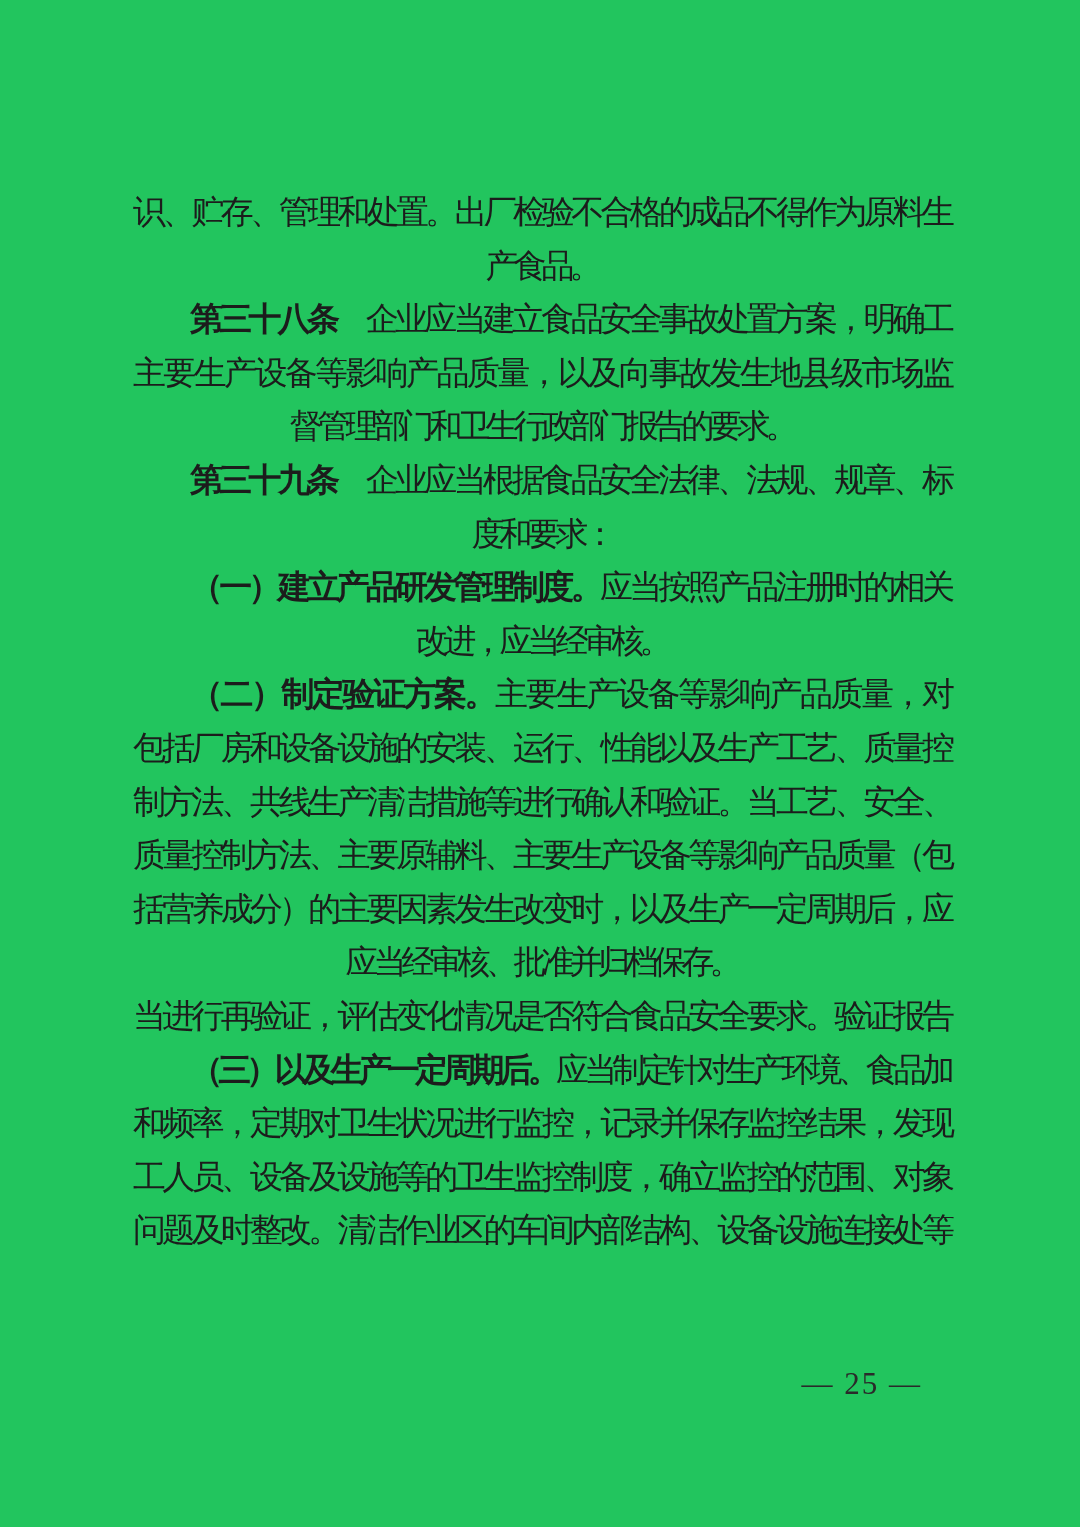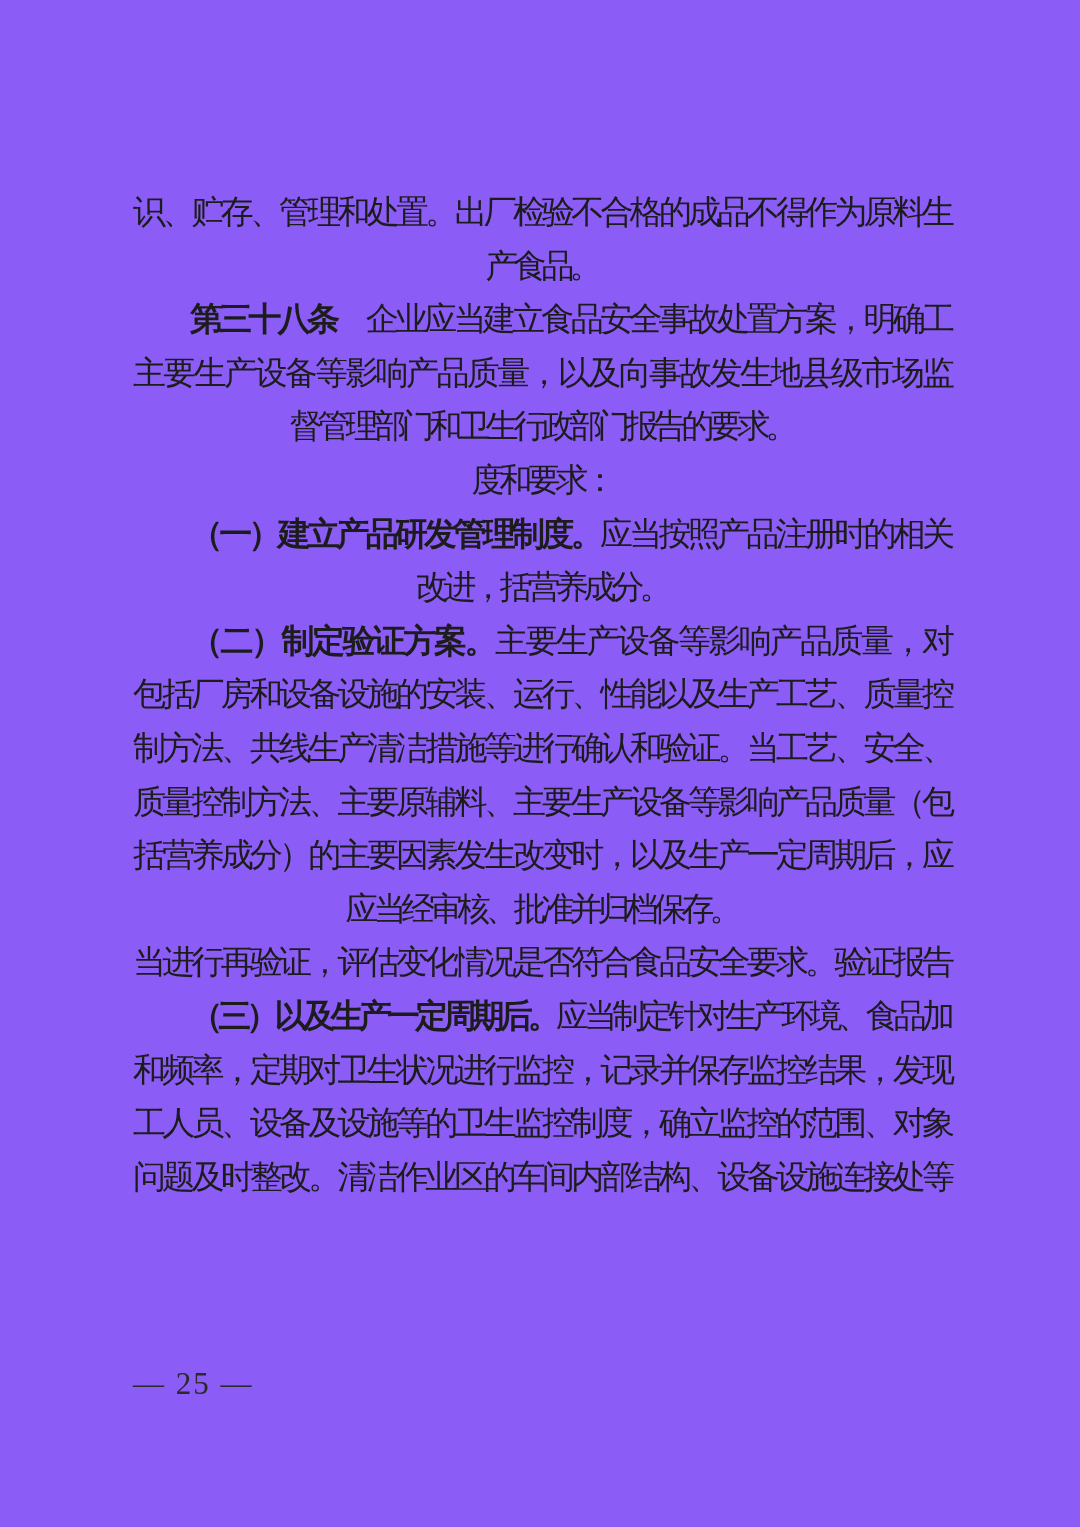--- a/index.html
+++ b/index.html
@@ -12,21 +12,21 @@
     background: #ffffff;
     position: relative;
     overflow: hidden;
     font-family: "Liberation Serif", "DejaVu Serif", serif;
   }
   .page {
     position: absolute;
     left: 0; top: 0;
     width: 1080px;
     height: 1527px;
-    background: #8b5cf6;
+    background: #22c55e;
   }
   .textblock {
     position: absolute;
     left: 133px;
     top: 186px;
     width: 817px;
   }
   .line {
     font-size: 33px;
     line-height: 53.6px;
@@ -52,39 +52,40 @@
   .seg-kaiti {
     font-weight: 600;
   }
   .footer {
     position: absolute;
     left: 133px;
     top: 1366px;
     width: 817px;
     box-sizing: border-box;
     padding-right: 28px;
-    text-align: left;
+    text-align: right;
     font-size: 31px;
     color: #2a2a2a;
     letter-spacing: 2px;
   }
 </style>
 </head>
 <body>
 
 <div class="page">
   <div class="textblock">
       <div class="line justify"><span class="seg-normal">识、贮存、管理和处置。出厂检验不合格的成品不得作为原料生</span></div>
       <div class="line"><span class="seg-normal">产食品。</span></div>
       <div class="line indent justify"><span class="seg-bold">第三十八条</span><span class="seg-normal">　企业应当建立食品安全事故处置方案，明确工</span></div>
       <div class="line justify"><span class="seg-normal">主要生产设备等影响产品质量，以及向事故发生地县级市场监</span></div>
       <div class="line"><span class="seg-normal">督管理部门和卫生行政部门报告的要求。</span></div>
+      <div class="line indent justify"><span class="seg-bold">第三十九条</span><span class="seg-normal">　企业应当根据食品安全法律、法规、规章、标</span></div>
       <div class="line"><span class="seg-normal">度和要求：</span></div>
       <div class="line indent justify"><span class="seg-kaiti">（一）建立产品研发管理制度。</span><span class="seg-normal">应当按照产品注册时的相关</span></div>
-      <div class="line"><span class="seg-normal">改进，括营养成分。</span></div>
+      <div class="line"><span class="seg-normal">改进，应当经审核。</span></div>
       <div class="line indent justify"><span class="seg-kaiti">（二）制定验证方案。</span><span class="seg-normal">主要生产设备等影响产品质量，对</span></div>
       <div class="line justify"><span class="seg-normal">包括厂房和设备设施的安装、运行、性能以及生产工艺、质量控</span></div>
       <div class="line justify"><span class="seg-normal">制方法、共线生产清洁措施等进行确认和验证。当工艺、安全、</span></div>
       <div class="line justify"><span class="seg-normal">质量控制方法、主要原辅料、主要生产设备等影响产品质量（包</span></div>
       <div class="line justify"><span class="seg-normal">括营养成分）的主要因素发生改变时，以及生产一定周期后，应</span></div>
       <div class="line"><span class="seg-normal">应当经审核、批准并归档保存。</span></div>
       <div class="line justify"><span class="seg-normal">当进行再验证，评估变化情况是否符合食品安全要求。验证报告</span></div>
       <div class="line indent justify"><span class="seg-kaiti">（三）以及生产一定周期后。</span><span class="seg-normal">应当制定针对生产环境、食品加</span></div>
       <div class="line justify"><span class="seg-normal">和频率，定期对卫生状况进行监控，记录并保存监控结果，发现</span></div>
       <div class="line justify"><span class="seg-normal">工人员、设备及设施等的卫生监控制度，确立监控的范围、对象</span></div>

